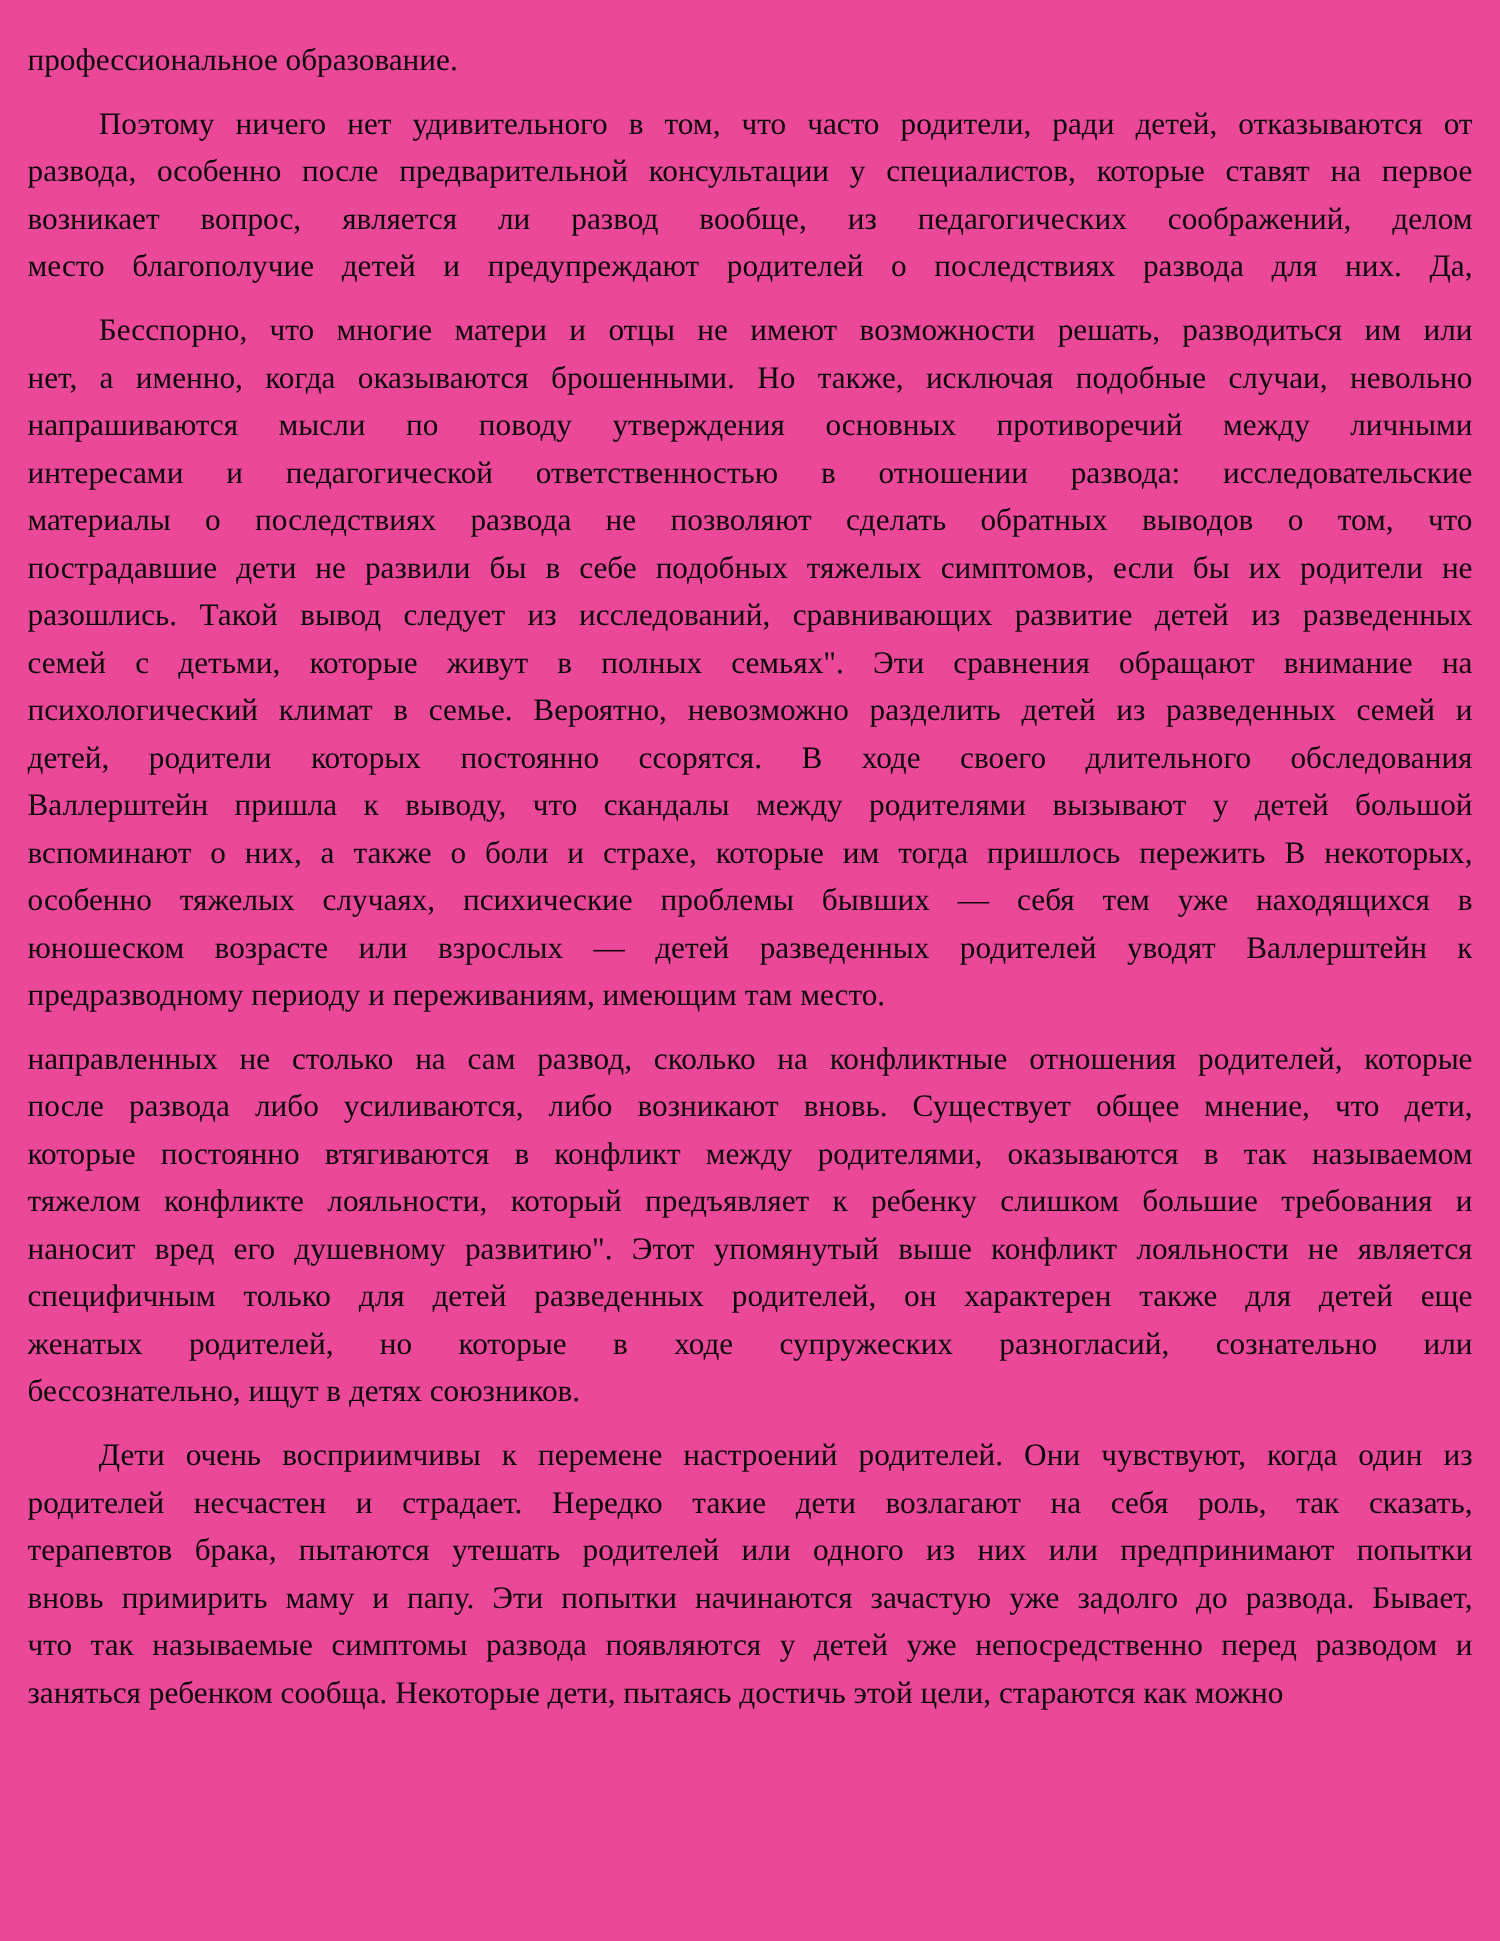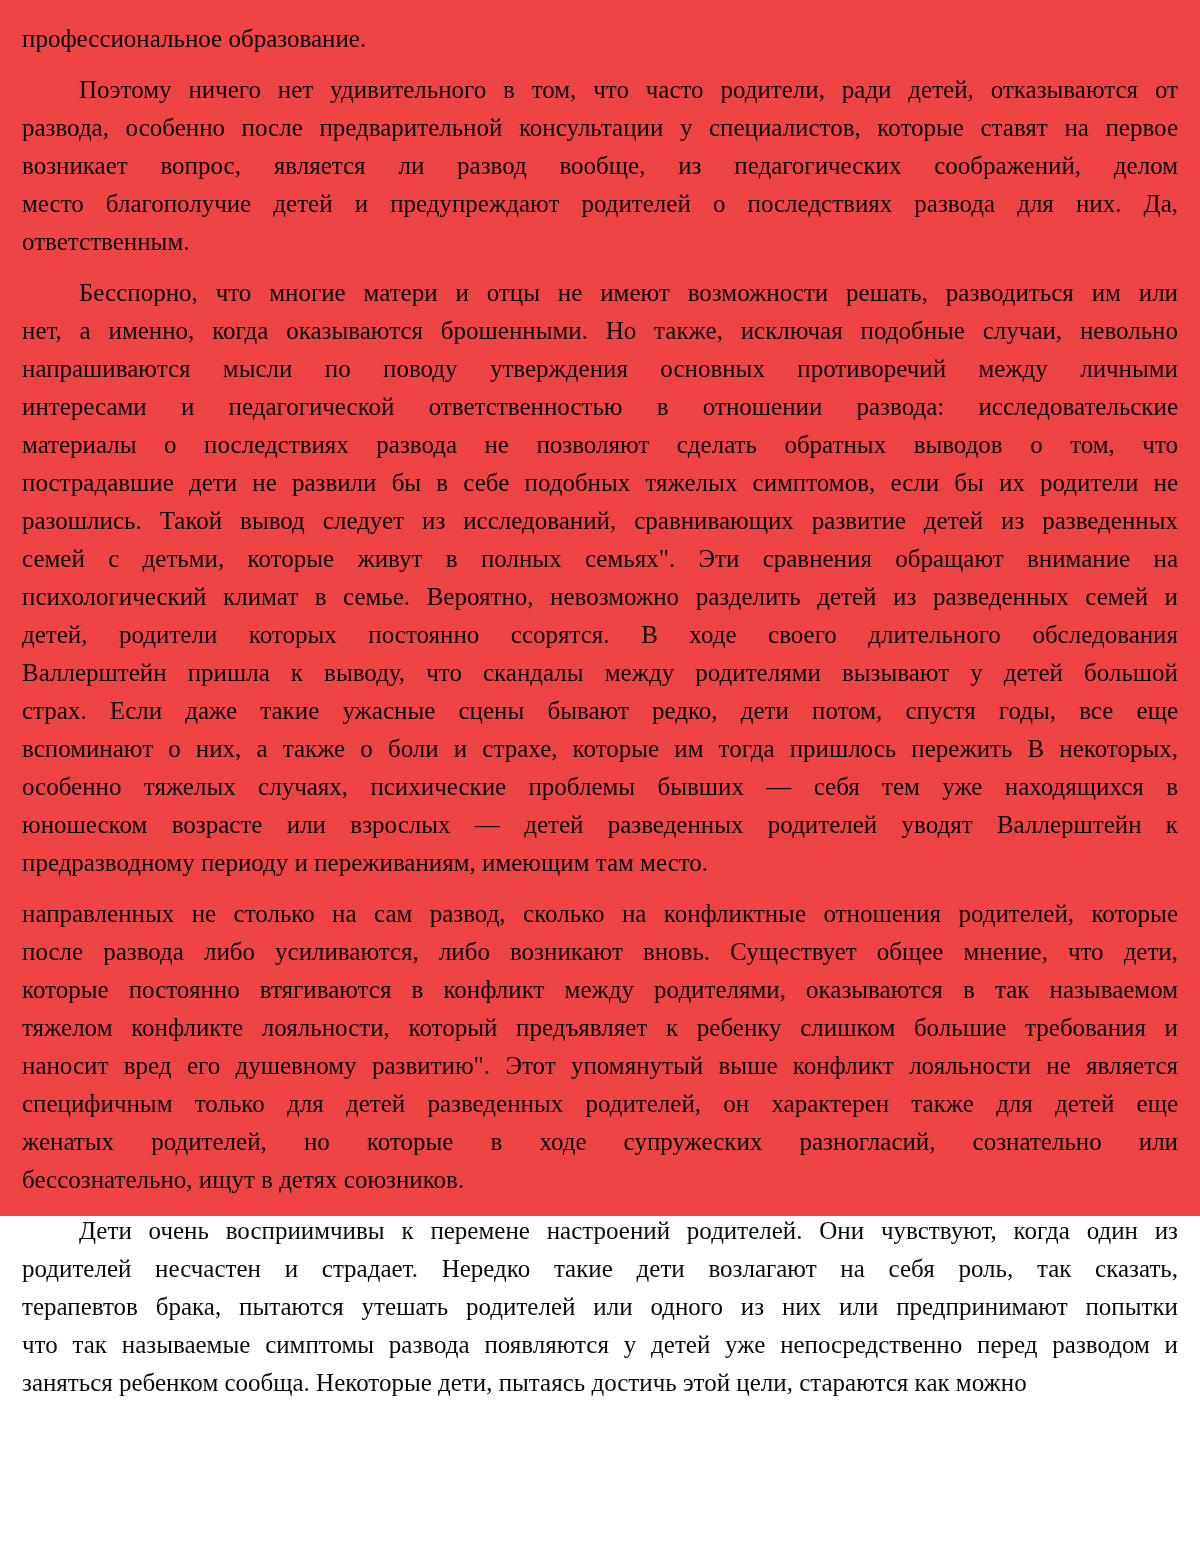--- a/index.html
+++ b/index.html
@@ -8,23 +8,23 @@
     background: #ffffff;
   }
   body {
     width: 1200px;
     height: 1553px;
     overflow: hidden;
   }
   .page {
     box-sizing: border-box;
     width: 1200px;
-    height: 1216px;
-    padding: 20px 22px 0 22px;
-    background: #ef4444;
+    height: 1553px;
+    padding: 30px 22px 0 22px;
+    background: #ec4899;
     color: #0a0a0a;
     font-family: "Liberation Serif", "DejaVu Serif", serif;
     font-size: 25px;
   }
   .paragraph {
     margin: 0;
   }
   .paragraph + .paragraph {
     margin-top: 13px;
   }
@@ -49,51 +49,50 @@
 <div class="page">
   <div>
       <div class="paragraph">
         <div class="line last">профессиональное образование.</div>
       </div>
       <div class="paragraph">
         <div class="line indent">Поэтому ничего нет удивительного в том, что часто родители, ради детей, отказываются от</div>
         <div class="line">развода, особенно после предварительной консультации у специалистов, которые ставят на первое</div>
         <div class="line">возникает вопрос, является ли развод вообще, из педагогических соображений, делом</div>
         <div class="line">место благополучие детей и предупреждают родителей о последствиях развода для них. Да,</div>
-        <div class="line last">ответственным.</div>
       </div>
       <div class="paragraph">
         <div class="line indent">Бесспорно, что многие матери и отцы не имеют возможности решать, разводиться им или</div>
         <div class="line">нет, а именно, когда оказываются брошенными. Но также, исключая подобные случаи, невольно</div>
         <div class="line">напрашиваются мысли по поводу утверждения основных противоречий между личными</div>
         <div class="line">интересами и педагогической ответственностью в отношении развода: исследовательские</div>
         <div class="line">материалы о последствиях развода не позволяют сделать обратных выводов о том, что</div>
         <div class="line">пострадавшие дети не развили бы в себе подобных тяжелых симптомов, если бы их родители не</div>
         <div class="line">разошлись. Такой вывод следует из исследований, сравнивающих развитие детей из разведенных</div>
         <div class="line">семей с детьми, которые живут в полных семьях". Эти сравнения обращают внимание на</div>
         <div class="line">психологический климат в семье. Вероятно, невозможно разделить детей из разведенных семей и</div>
         <div class="line">детей, родители которых постоянно ссорятся. В ходе своего длительного обследования</div>
         <div class="line">Валлерштейн пришла к выводу, что скандалы между родителями вызывают у детей большой</div>
-        <div class="line">страх. Если даже такие ужасные сцены бывают редко, дети потом, спустя годы, все еще</div>
         <div class="line">вспоминают о них, а также о боли и страхе, которые им тогда пришлось пережить В некоторых,</div>
         <div class="line">особенно тяжелых случаях, психические проблемы бывших — себя тем уже находящихся в</div>
         <div class="line">юношеском возрасте или взрослых — детей разведенных родителей уводят Валлерштейн к</div>
         <div class="line last">предразводному периоду и переживаниям, имеющим там место.</div>
       </div>
       <div class="paragraph">
         <div class="line">направленных не столько на сам развод, сколько на конфликтные отношения родителей, которые</div>
         <div class="line">после развода либо усиливаются, либо возникают вновь. Существует общее мнение, что дети,</div>
         <div class="line">которые постоянно втягиваются в конфликт между родителями, оказываются в так называемом</div>
         <div class="line">тяжелом конфликте лояльности, который предъявляет к ребенку слишком большие требования и</div>
         <div class="line">наносит вред его душевному развитию". Этот упомянутый выше конфликт лояльности не является</div>
         <div class="line">специфичным только для детей разведенных родителей, он характерен также для детей еще</div>
         <div class="line">женатых родителей, но которые в ходе супружеских разногласий, сознательно или</div>
         <div class="line last">бессознательно, ищут в детях союзников.</div>
       </div>
       <div class="paragraph">
         <div class="line indent">Дети очень восприимчивы к перемене настроений родителей. Они чувствуют, когда один из</div>
         <div class="line">родителей несчастен и страдает. Нередко такие дети возлагают на себя роль, так сказать,</div>
         <div class="line">терапевтов брака, пытаются утешать родителей или одного из них или предпринимают попытки</div>
+        <div class="line">вновь примирить маму и папу. Эти попытки начинаются зачастую уже задолго до развода. Бывает,</div>
         <div class="line">что так называемые симптомы развода появляются у детей уже непосредственно перед разводом и</div>
         <div class="line last">заняться ребенком сообща. Некоторые дети, пытаясь достичь этой цели, стараются как можно</div>
       </div>
     </div>
 </div>
 
 </body></html>

